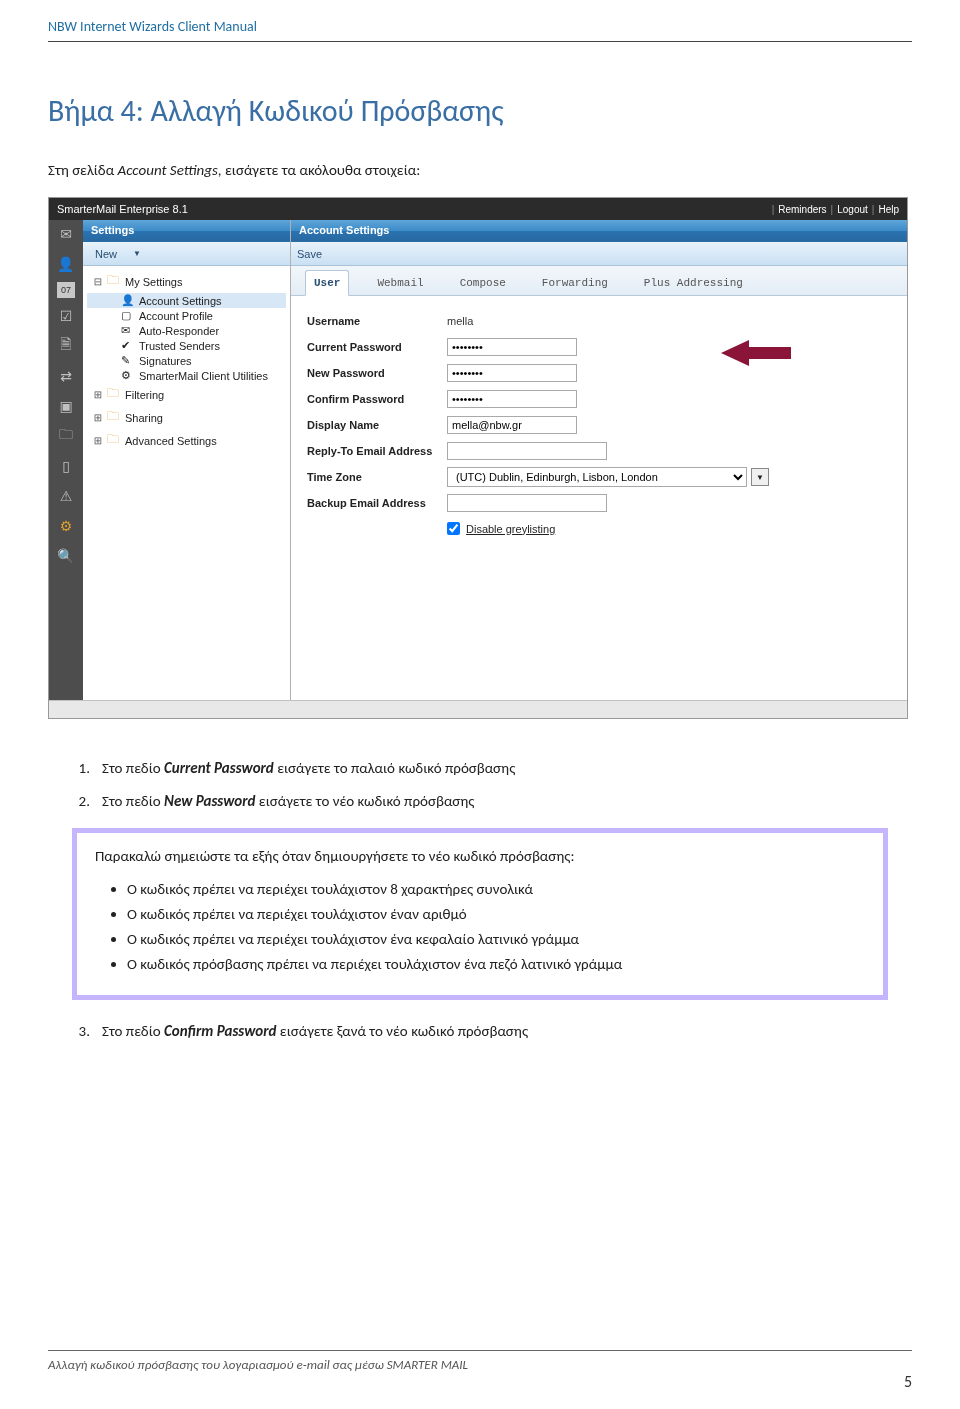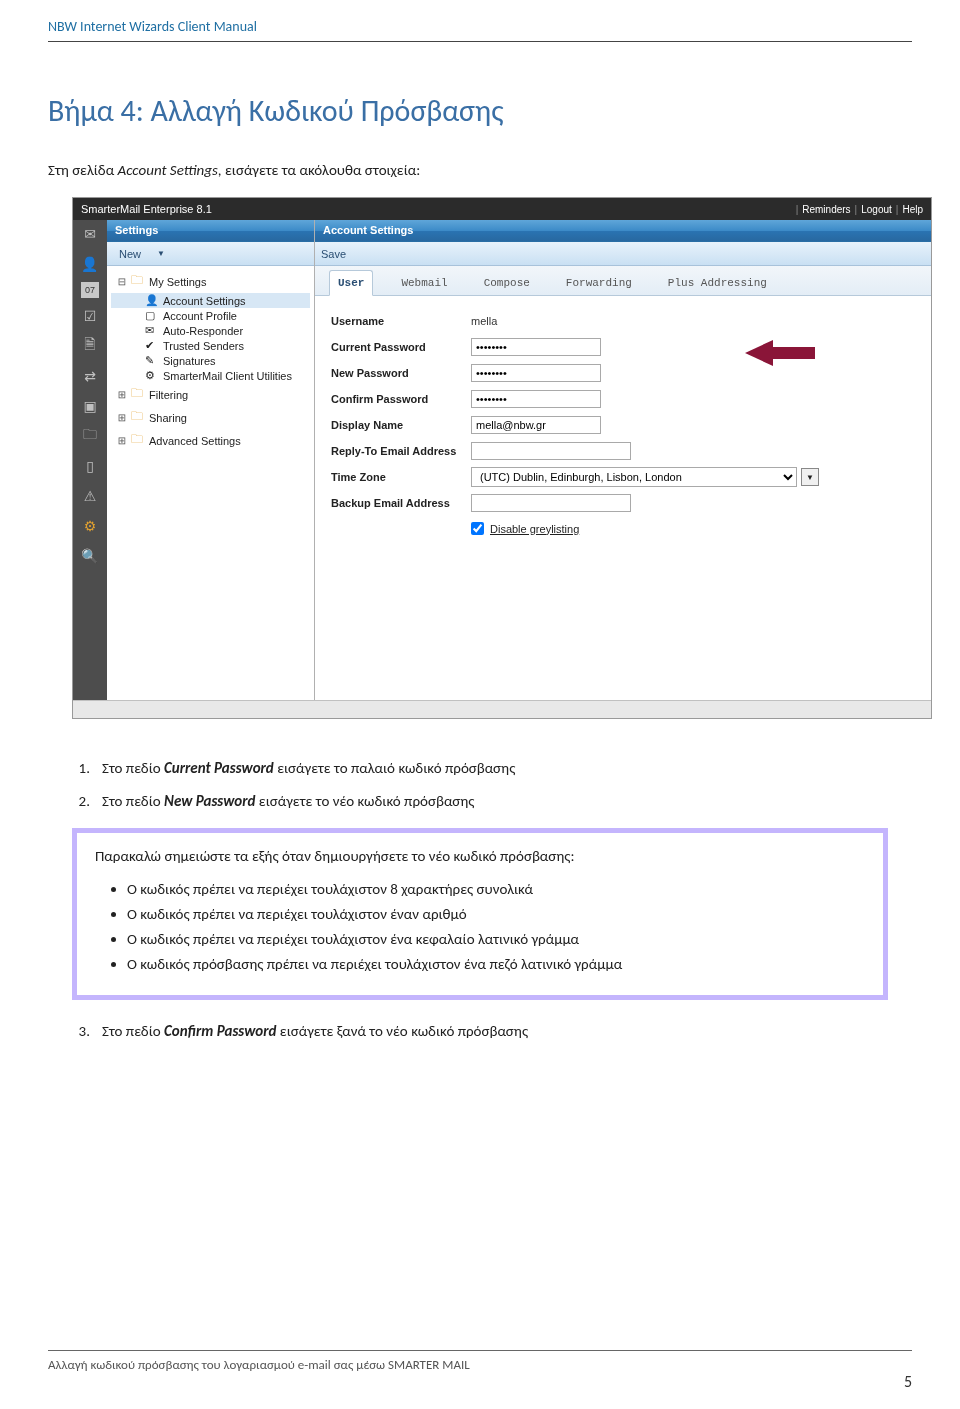--- a/index.html
+++ b/index.html
@@ -32,21 +32,20 @@
 
   
   .screenshot {
     width: 860px;
     border: 1px solid #999;
     background: #0f172a;
     margin-bottom: 38px;
     position: relative;
     overflow: hidden;
     font-family: Tahoma, Verdana, Arial, sans-serif;
-    margin-left: 24px;
   }
   .ss-titlebar {
     background: #2b2b2b;
     color: #fff;
     height: 22px;
     display: flex;
     align-items: center;
     justify-content: space-between;
     padding: 0 8px;
     font-size: 11px;
@@ -149,21 +148,21 @@
   .form-row input[type=text], .form-row input[type=password], .form-row select {
     font-size:11px;
     height:18px;
     border:1px solid #a9a9a9;
     padding: 1px 4px;
     background:#fff;
   }
   .form-row input[type=password]{ width:130px; }
   .form-row input.name{ width:130px; border:1px solid #a9a9a9;}
   .form-row input.addr{ width:160px; }
-  .form-row select { width: 326px; height:20px;}
+  .form-row select { width: 300px; height:20px;}
   .sel-wrap { display:flex; align-items:center; gap:4px;}
   .sel-drop { width:18px; height:18px; border:1px solid #888; display:flex; align-items:center; justify-content:center; font-size:8px; background:#f0f0f0;}
   .chk-row { display:flex; align-items:center; gap:6px; padding-left:140px; margin-top:6px; font-size:11px;text-decoration:underline;}
   .chk-row input { width:13px; height:13px;}
   .arrow-annot {
     position:absolute;
     left: 430px;
     top: 44px;
     width: 70px; height: 26px;
   }
@@ -190,21 +189,21 @@
     color:#222;
   }
   .note-box .note-intro { margin-bottom:14px; }
   .note-box ul { list-style: disc; padding-left: 22px;}
   .note-box li { margin: 4px 10px; line-height:1.4;}
   .footer {
     position:absolute;
     bottom: 18px; left:48px; right:48px;
   }
   .footer .hr { border:none; border-top:1px solid #666; margin-bottom:6px;}
-  .footer .line { display:flex; justify-content:space-between; font-size:13px; color:#555;}
+  .footer .line { display:flex; justify-content:space-between; font-size:13px; color:#555;font-style:italic;}
   .footer .pnum { text-align:right;}
 </style>
 </head>
 <body>
 
 <div class="page">
   <div class="doc-header">NBW Internet Wizards Client Manual</div>
   <hr class="hr-line">
 
   <h1 class="step-title">Βήμα 4: Αλλαγή Κωδικού Πρόσβασης</h1>

